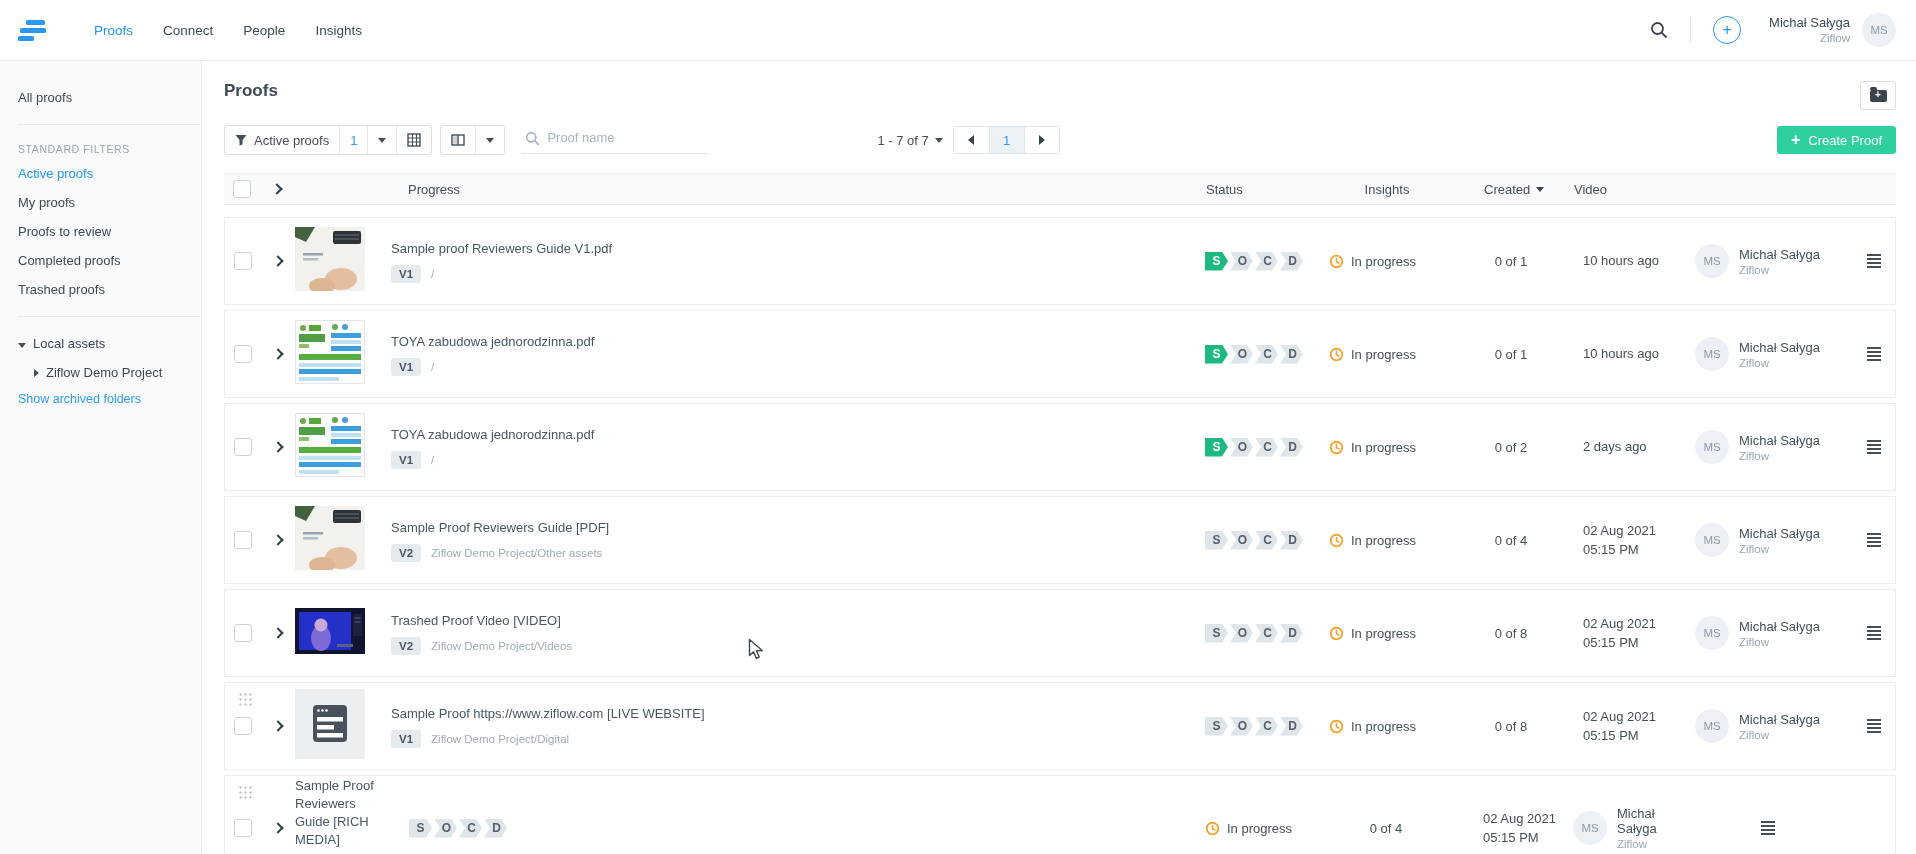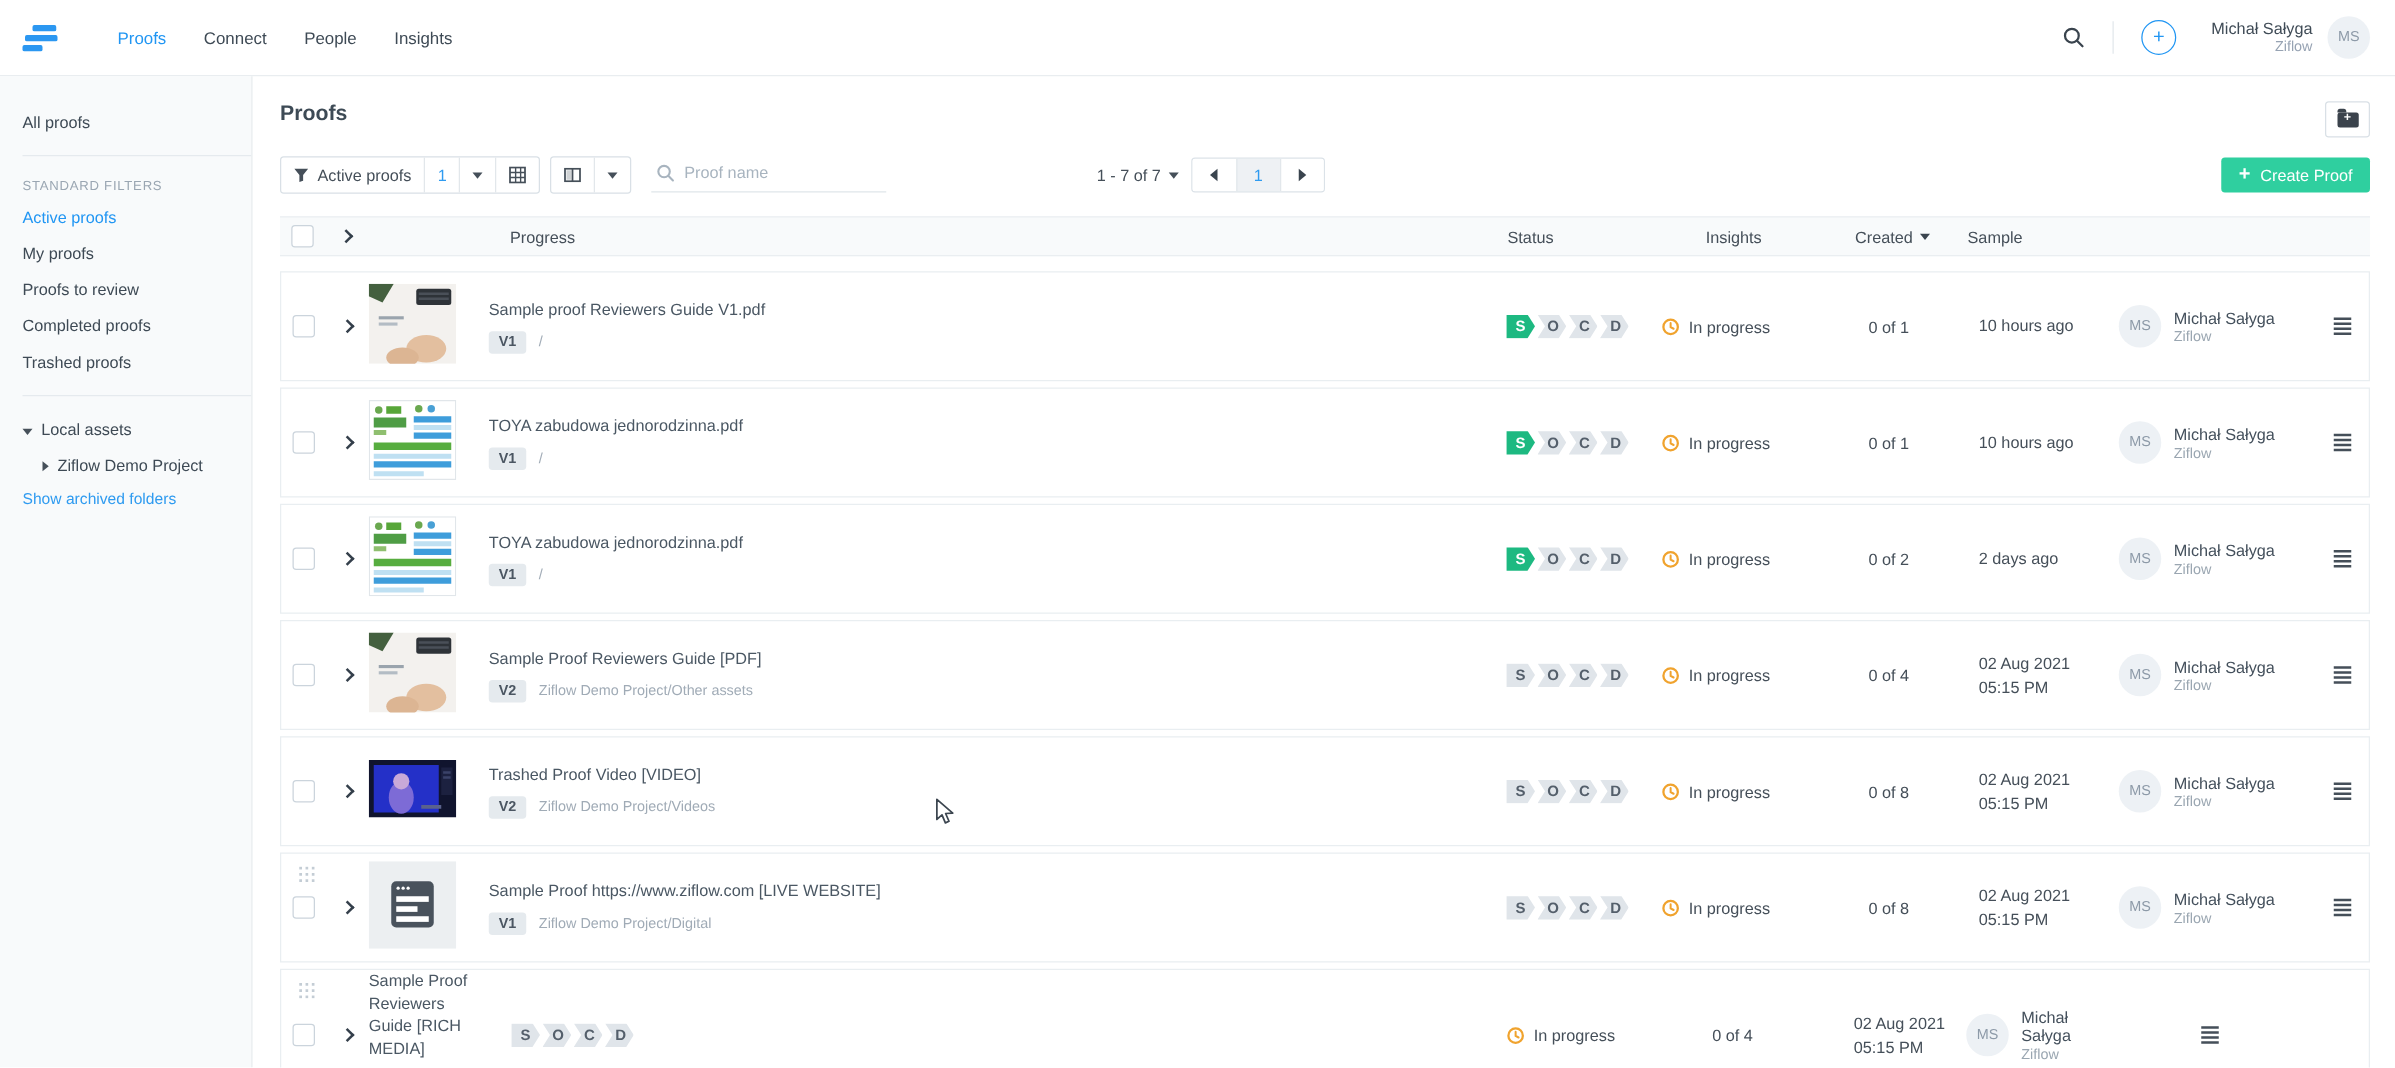--- a/index.html
+++ b/index.html
@@ -272,21 +272,21 @@
           <span class="hdr-label">Status</span>
         </div>
       <div class="cell c-dec">
           <span class="hdr-label">Insights</span>
         </div>
       <div class="cell c-created">
           <span class="hdr-label">Created</span>
           <span class="sort-caret"></span>
         </div>
       <div class="cell c-owner">
-          <span class="hdr-label">Sample</span>
+          <span class="hdr-label">Video</span>
         </div>
       <div class="cell"></div>
     </div>
 
     <div id="proof-list">
   <div class="row grid-cols">
 
     <div class="cell c-check">
             <span class="checkbox"></span>
           </div>

